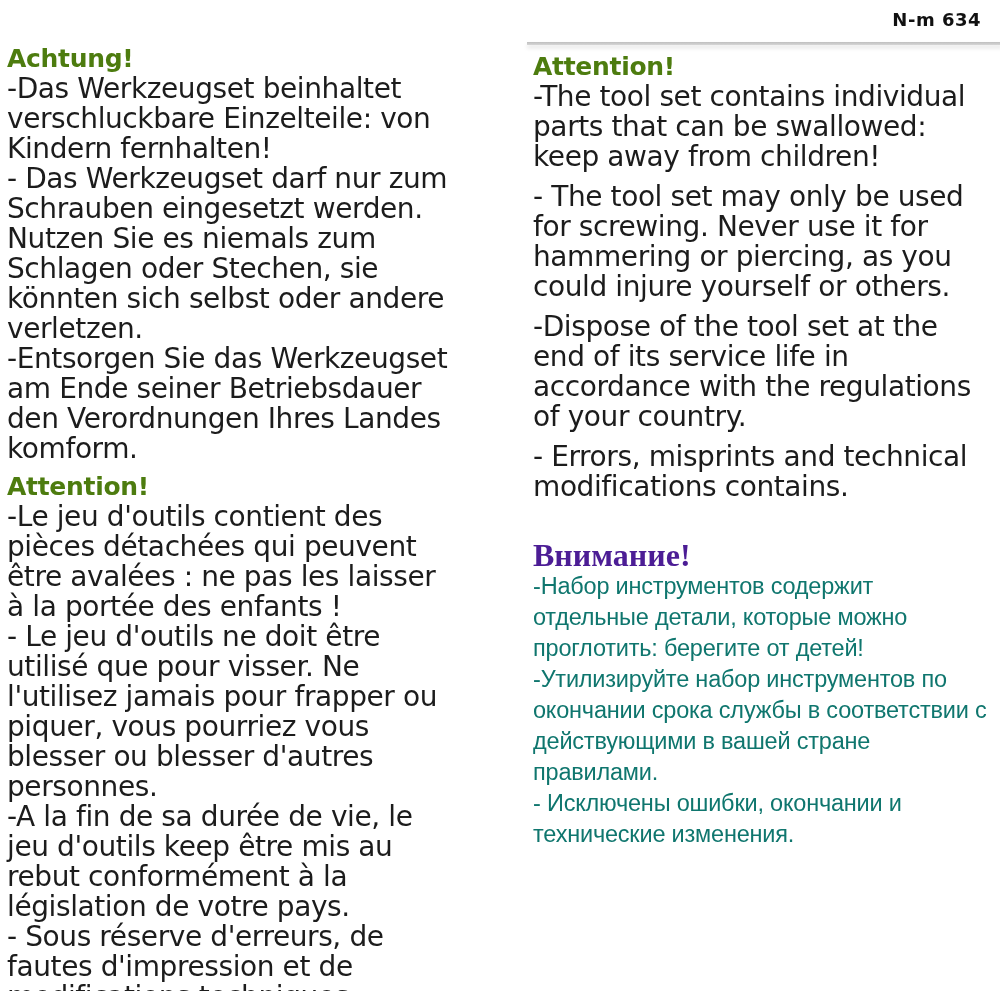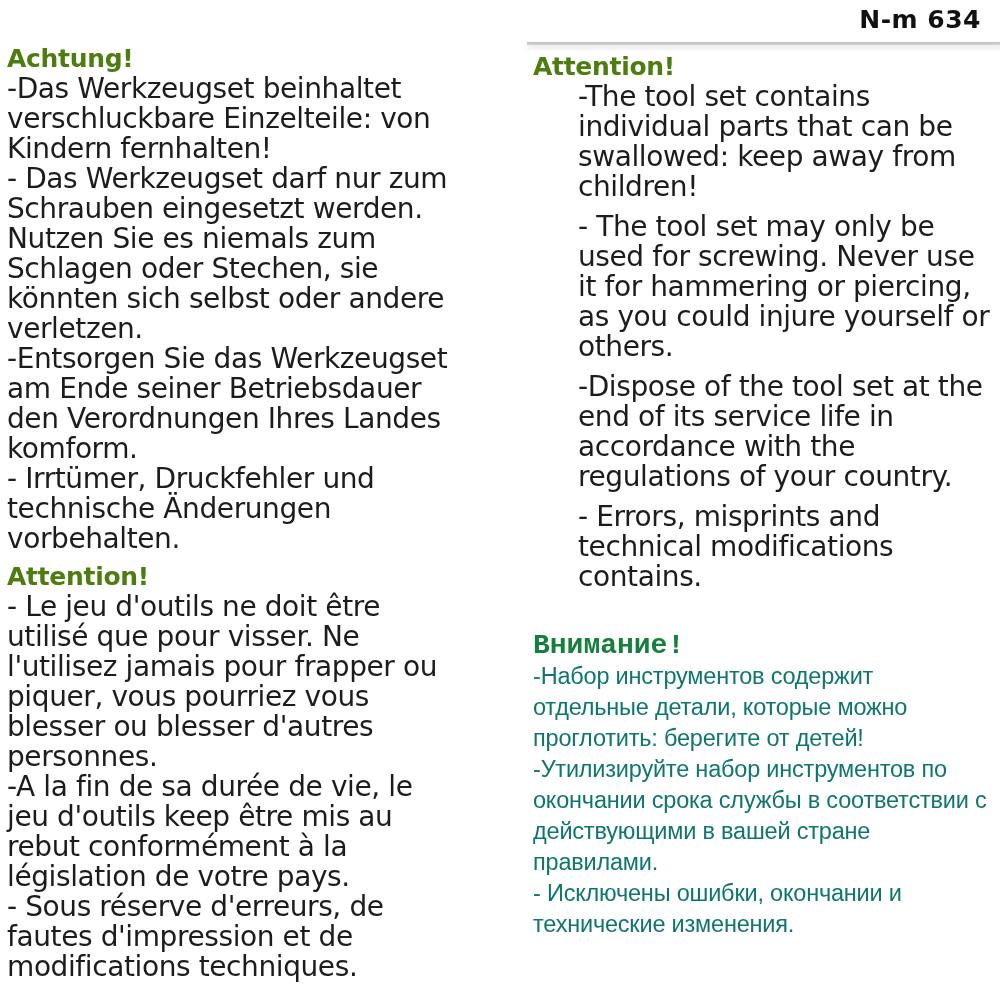--- a/index.html
+++ b/index.html
@@ -31,21 +31,21 @@
   }
   .col-right {
     left: 533px;
     top: 0;
     width: 460px;
   }
   .doc-code {
     text-align: right;
     font-family: "DejaVu Sans", sans-serif;
     font-weight: 700;
-    font-size: 25px;
+    font-size: 18px;
     line-height: 30px;
     padding: 5px 12px 7px 0;
     color: #111111;
     letter-spacing: 0.5px;
   }
   .divider {
     height: 3px;
     margin-left: -6px;
     margin-right: -10px;
     background: linear-gradient(#bfbfbf, #d6d6d6);
@@ -60,33 +60,33 @@
     letter-spacing: -0.3px;
   }
   .section-latin p {
     margin: 0;
     font-size: 28px;
     line-height: 30px;
     letter-spacing: -0.4px;
     color: #1c1c1c;
   }
   .section-english h2.heading { margin-top: 7px; }
-  .section-english p { margin-bottom: 10px; margin-left: 45px; }
+  .section-english p { margin-bottom: 10px; }
   .section-english p:last-child { margin-bottom: 0; }
   .section-french h2.heading { margin-top: 8px; }
   .section-russian {
     margin-top: 38px;
     font-family: "Liberation Sans", sans-serif;
   }
   .section-russian h2.heading {
-    font-family: Liberation Mono, monospace;
-    font-size: 28px;
+    font-family: Liberation Serif, serif;
+    font-size: 32px;
     line-height: 31px;
     letter-spacing: 0;
-    color: #15803d;
+    color: #4c1d95;
   }
   .section-russian p {
     margin: 0;
     font-size: 23.5px;
     line-height: 31px;
     letter-spacing: -0.2px;
     color: #0f766e;
   }
 </style>
 </head>
@@ -94,25 +94,25 @@
 
 <div class="page">
 
   <div class="col col-left">
 
     <section class="section-latin section-german">
       <h2 class="heading">Achtung!</h2>
       <p>-Das Werkzeugset beinhaltet verschluckbare Einzelteile: von Kindern fernhalten!</p>
       <p>- Das Werkzeugset darf nur zum Schrauben eingesetzt werden. Nutzen Sie es niemals zum Schlagen oder Stechen, sie könnten sich selbst oder andere verletzen.</p>
       <p>-Entsorgen Sie das Werkzeugset am Ende seiner Betriebsdauer den Verordnungen Ihres Landes komform.</p>
-      <p>- Irrtümer, Druckfehler und technische Änderungen vorbehalten.</p>
     </section>
 
     <section class="section-latin section-french">
       <h2 class="heading">Attention!</h2>
+      <p>-Le jeu d'outils contient des pièces détachées qui peuvent être avalées : ne pas les laisser à la portée des enfants !</p>
       <p>- Le jeu d'outils ne doit être utilisé que pour visser. Ne l'utilisez jamais pour frapper ou piquer, vous pourriez vous blesser ou blesser d'autres personnes.</p>
       <p>-A la fin de sa durée de vie, le jeu d'outils keep être mis au rebut conformément à la législation de votre pays.</p>
       <p>- Sous réserve d'erreurs, de fautes d'impression et de modifications techniques.</p>
     </section>
 
   </div>
 
   <div class="col col-right">
 
     <div class="doc-code">N-m 634</div>

